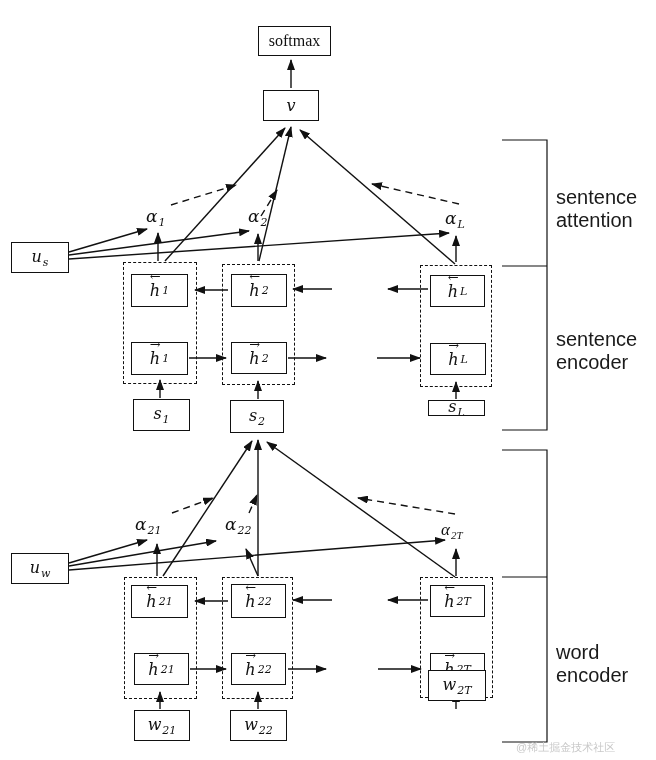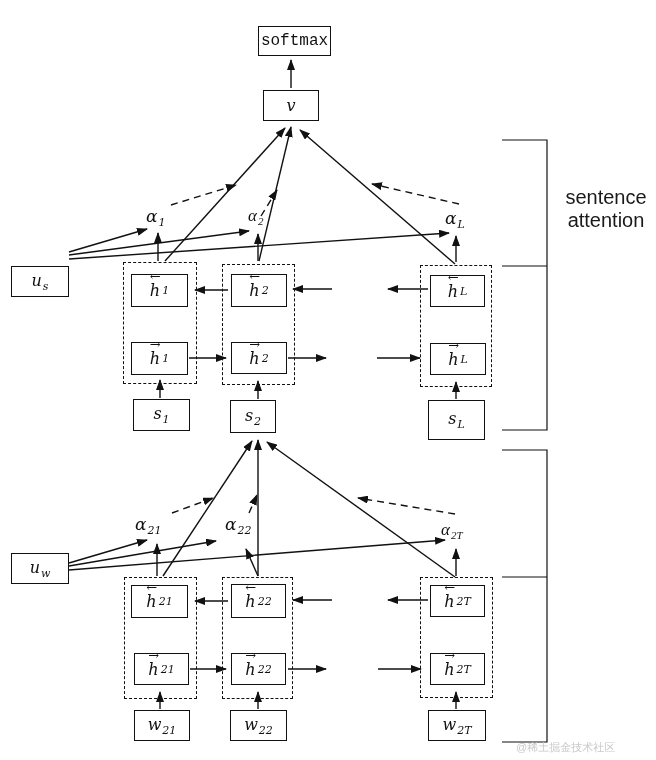--- a/index.html
+++ b/index.html
@@ -2,21 +2,21 @@
 <html><head>
 <meta charset="utf-8">
 <style>
   html,body{margin:0;padding:0;background:#ffffff;}
   .canvas{position:relative;width:656px;height:760px;background:#ffffff;overflow:hidden;
           font-family:"DejaVu Serif", serif;color:#111;}
   .wires{position:absolute;left:0;top:0;width:656px;height:760px;}
   .box{position:absolute;border:1.6px solid #111;background:#fff;
        display:flex;align-items:center;justify-content:center;box-sizing:border-box;}
   .dashedbox{position:absolute;border:1.6px dashed #111;background:transparent;box-sizing:border-box;}
-  .sans{font-family:Liberation Mono, monospace;font-size:16px;font-style:normal;color:#111;}
+  .sans{font-family:Liberation Serif, serif;font-size:16px;font-style:normal;color:#111;}
   .math{font-style:italic;font-size:16px;}
   .math sub,.alpha sub{font-size:11px;font-style:italic;vertical-align:-4px;margin-left:1px;}
   .hwrap{position:relative;display:inline-block;font-style:italic;font-size:16px;}
   .harr{position:absolute;left:0px;top:-12px;font-size:13px;font-style:normal;color:#111;}
   .hsub{font-size:11px;font-style:italic;vertical-align:-5px;margin-left:2px;}
   .alpha{position:absolute;font-style:italic;font-size:17px;color:#111;}
   .sidelabel{position:absolute;left:556px;width:100px;
              font-family:"Liberation Sans", sans-serif;font-size:20px;line-height:23px;
              color:#1a1a1a;font-style:normal;}
   .watermark{position:absolute;left:516px;top:740px;width:134px;
@@ -127,30 +127,30 @@
     </g>
   </svg>
 
   <div class="box sans" style="left:258px;top:26px;width:73px;height:30px;">
     <span>softmax</span>
   </div>
   <div class="box math" style="left:263px;top:90px;width:56px;height:31px;">
     <span>v</span>
   </div>
 
-  <div class="box math" style="left:11px;top:242px;width:58px;height:31px;margin-top:24px;">
+  <div class="box math" style="left:11px;top:242px;width:58px;height:31px;">
     <span><span>u</span><sub>s</sub></span>
   </div>
   <div class="box math" style="left:11px;top:553px;width:58px;height:31px;">
     <span><span>u</span><sub>w</sub></span>
   </div>
 
   <div class="alpha" style="left:146px;top:206px;">
     <span>α</span><sub>1</sub></div>
-  <div class="alpha" style="left:248px;top:206px;font-family:Liberation Serif, serif;">
+  <div class="alpha" style="left:248px;top:206px;">
     <span>α</span><sub>2</sub></div>
   <div class="alpha" style="left:445px;top:208px;">
     <span>α</span><sub>L</sub></div>
 
   <div class="alpha" style="left:135px;top:514px;">
     <span>α</span><sub>21</sub></div>
   <div class="alpha" style="left:225px;top:514px;">
     <span>α</span><sub>22</sub></div>
   <div class="alpha" style="left:441px;top:520px;font-family:Liberation Serif, serif;">
     <span>α</span><sub>2T</sub></div>
@@ -181,24 +181,24 @@
       <sub class="hsub">2</sub>
     </div>
   <div class="box" style="left:430px;top:343px;width:56px;height:32px;">
     <span class="hwrap"><span class="harr">→</span><span>h</span></span>
       <sub class="hsub">L</sub>
     </div>
 
   <div class="box math" style="left:133px;top:399px;width:57px;height:32px;">
     <span><span>s</span><sub>1</sub></span>
     </div>
-  <div class="box math" style="left:230px;top:400px;width:46px;height:33px;">
+  <div class="box math" style="left:230px;top:400px;width:54px;height:33px;">
     <span><span>s</span><sub>2</sub></span>
     </div>
-  <div class="box math" style="left:428px;top:400px;width:57px;height:40px;">
+  <div class="box math" style="left:428px;top:400px;width:57px;height:16px;">
     <span><span>s</span><sub>L</sub></span>
     </div>
 
   <div class="dashedbox" style="left:124px;top:577px;width:73px;height:122px;"></div>
   <div class="dashedbox" style="left:222px;top:577px;width:71px;height:122px;"></div>
   <div class="dashedbox" style="left:420px;top:577px;width:73px;height:121px;"></div>
 
   <div class="box" style="left:131px;top:585px;width:57px;height:33px;">
     <span class="hwrap"><span class="harr">←</span><span>h</span></span>
       <sub class="hsub">21</sub>
@@ -224,21 +224,23 @@
     <span class="hwrap"><span class="harr">→</span><span>h</span></span>
       <sub class="hsub">2T</sub>
     </div>
 
   <div class="box math" style="left:134px;top:710px;width:56px;height:31px;">
     <span><span>w</span><sub>21</sub></span>
     </div>
   <div class="box math" style="left:230px;top:710px;width:57px;height:31px;align-items:center;">
     <span><span>w</span><sub>22</sub></span>
     </div>
-  <div class="box math" style="left:428px;top:710px;width:58px;height:31px;">
+  <div class="box math" style="left:428px;top:670px;width:58px;height:31px;">
     <span><span>w</span><sub>2T</sub></span>
     </div>
 
-  <div class="sidelabel" style="top:186px;text-align:center;">sentence attention</div>
+  <div class="sidelabel" style="top:186px;">sentence attention</div>
+  <div class="sidelabel" style="top:328px;">sentence encoder</div>
+  <div class="sidelabel" style="top:641px;">word encoder</div>
 
   <div class="watermark">@稀土掘金技术社区</div>
 
 </div>
 
 </body></html>

